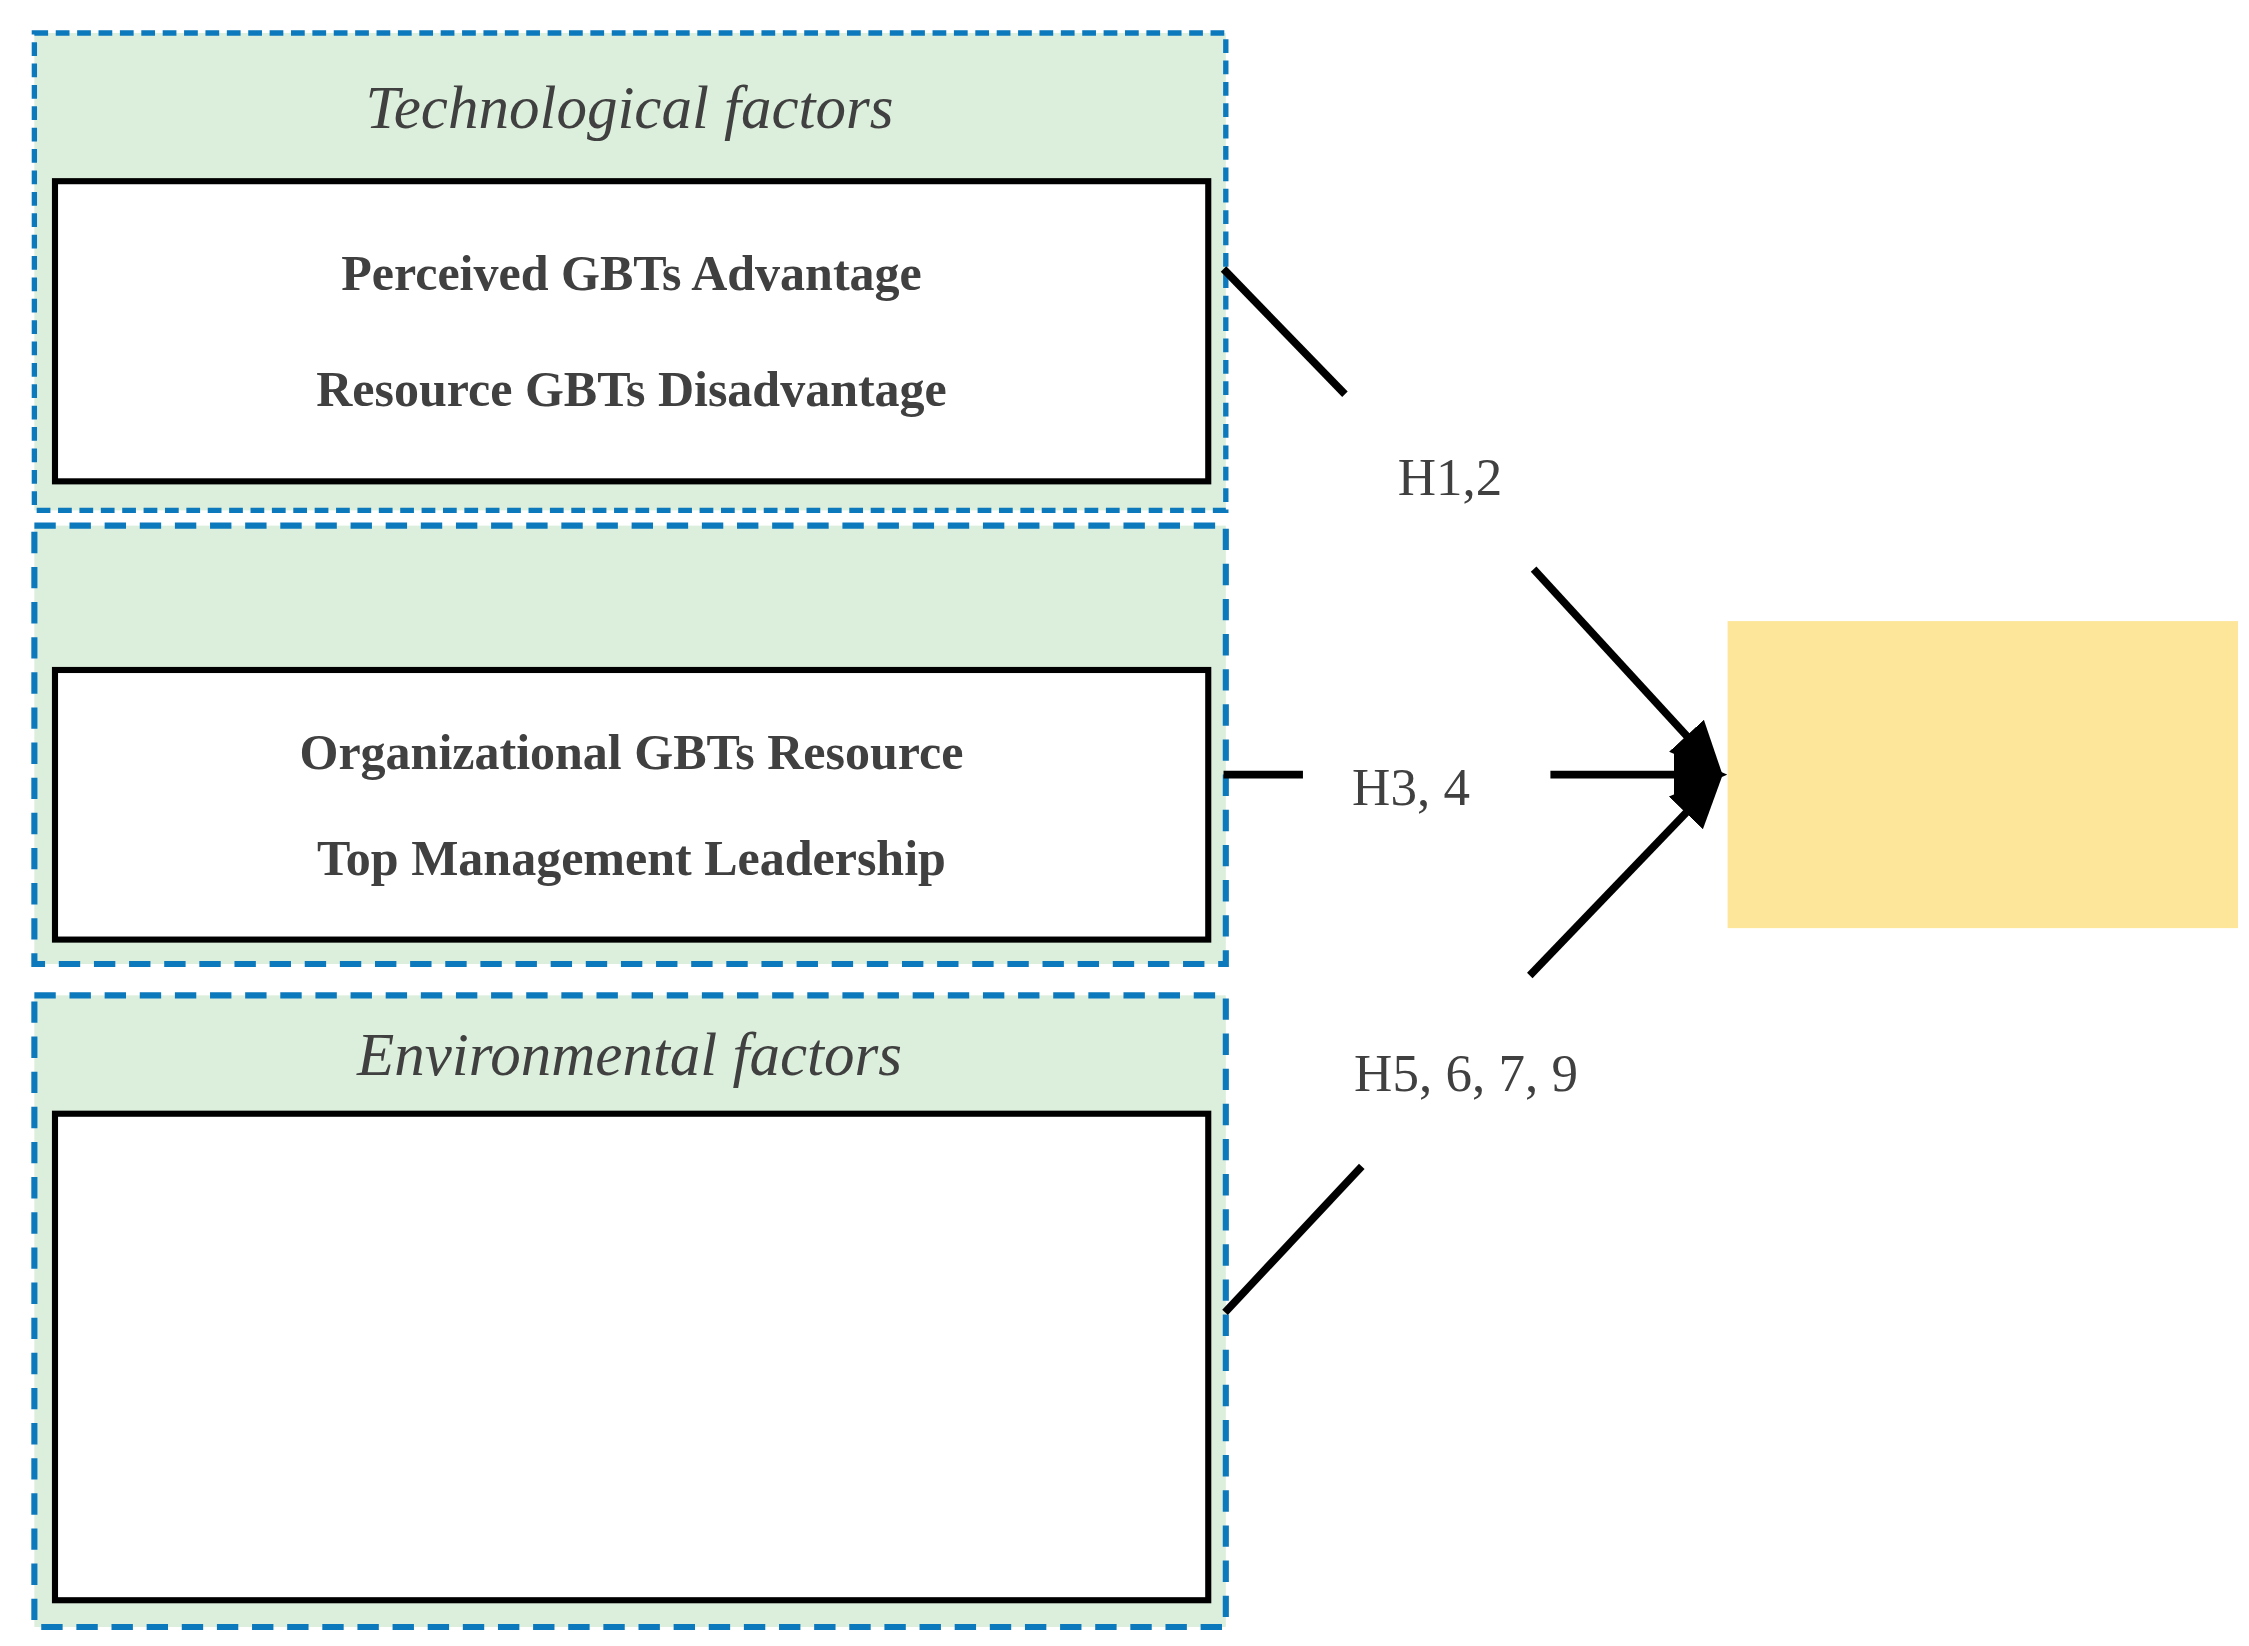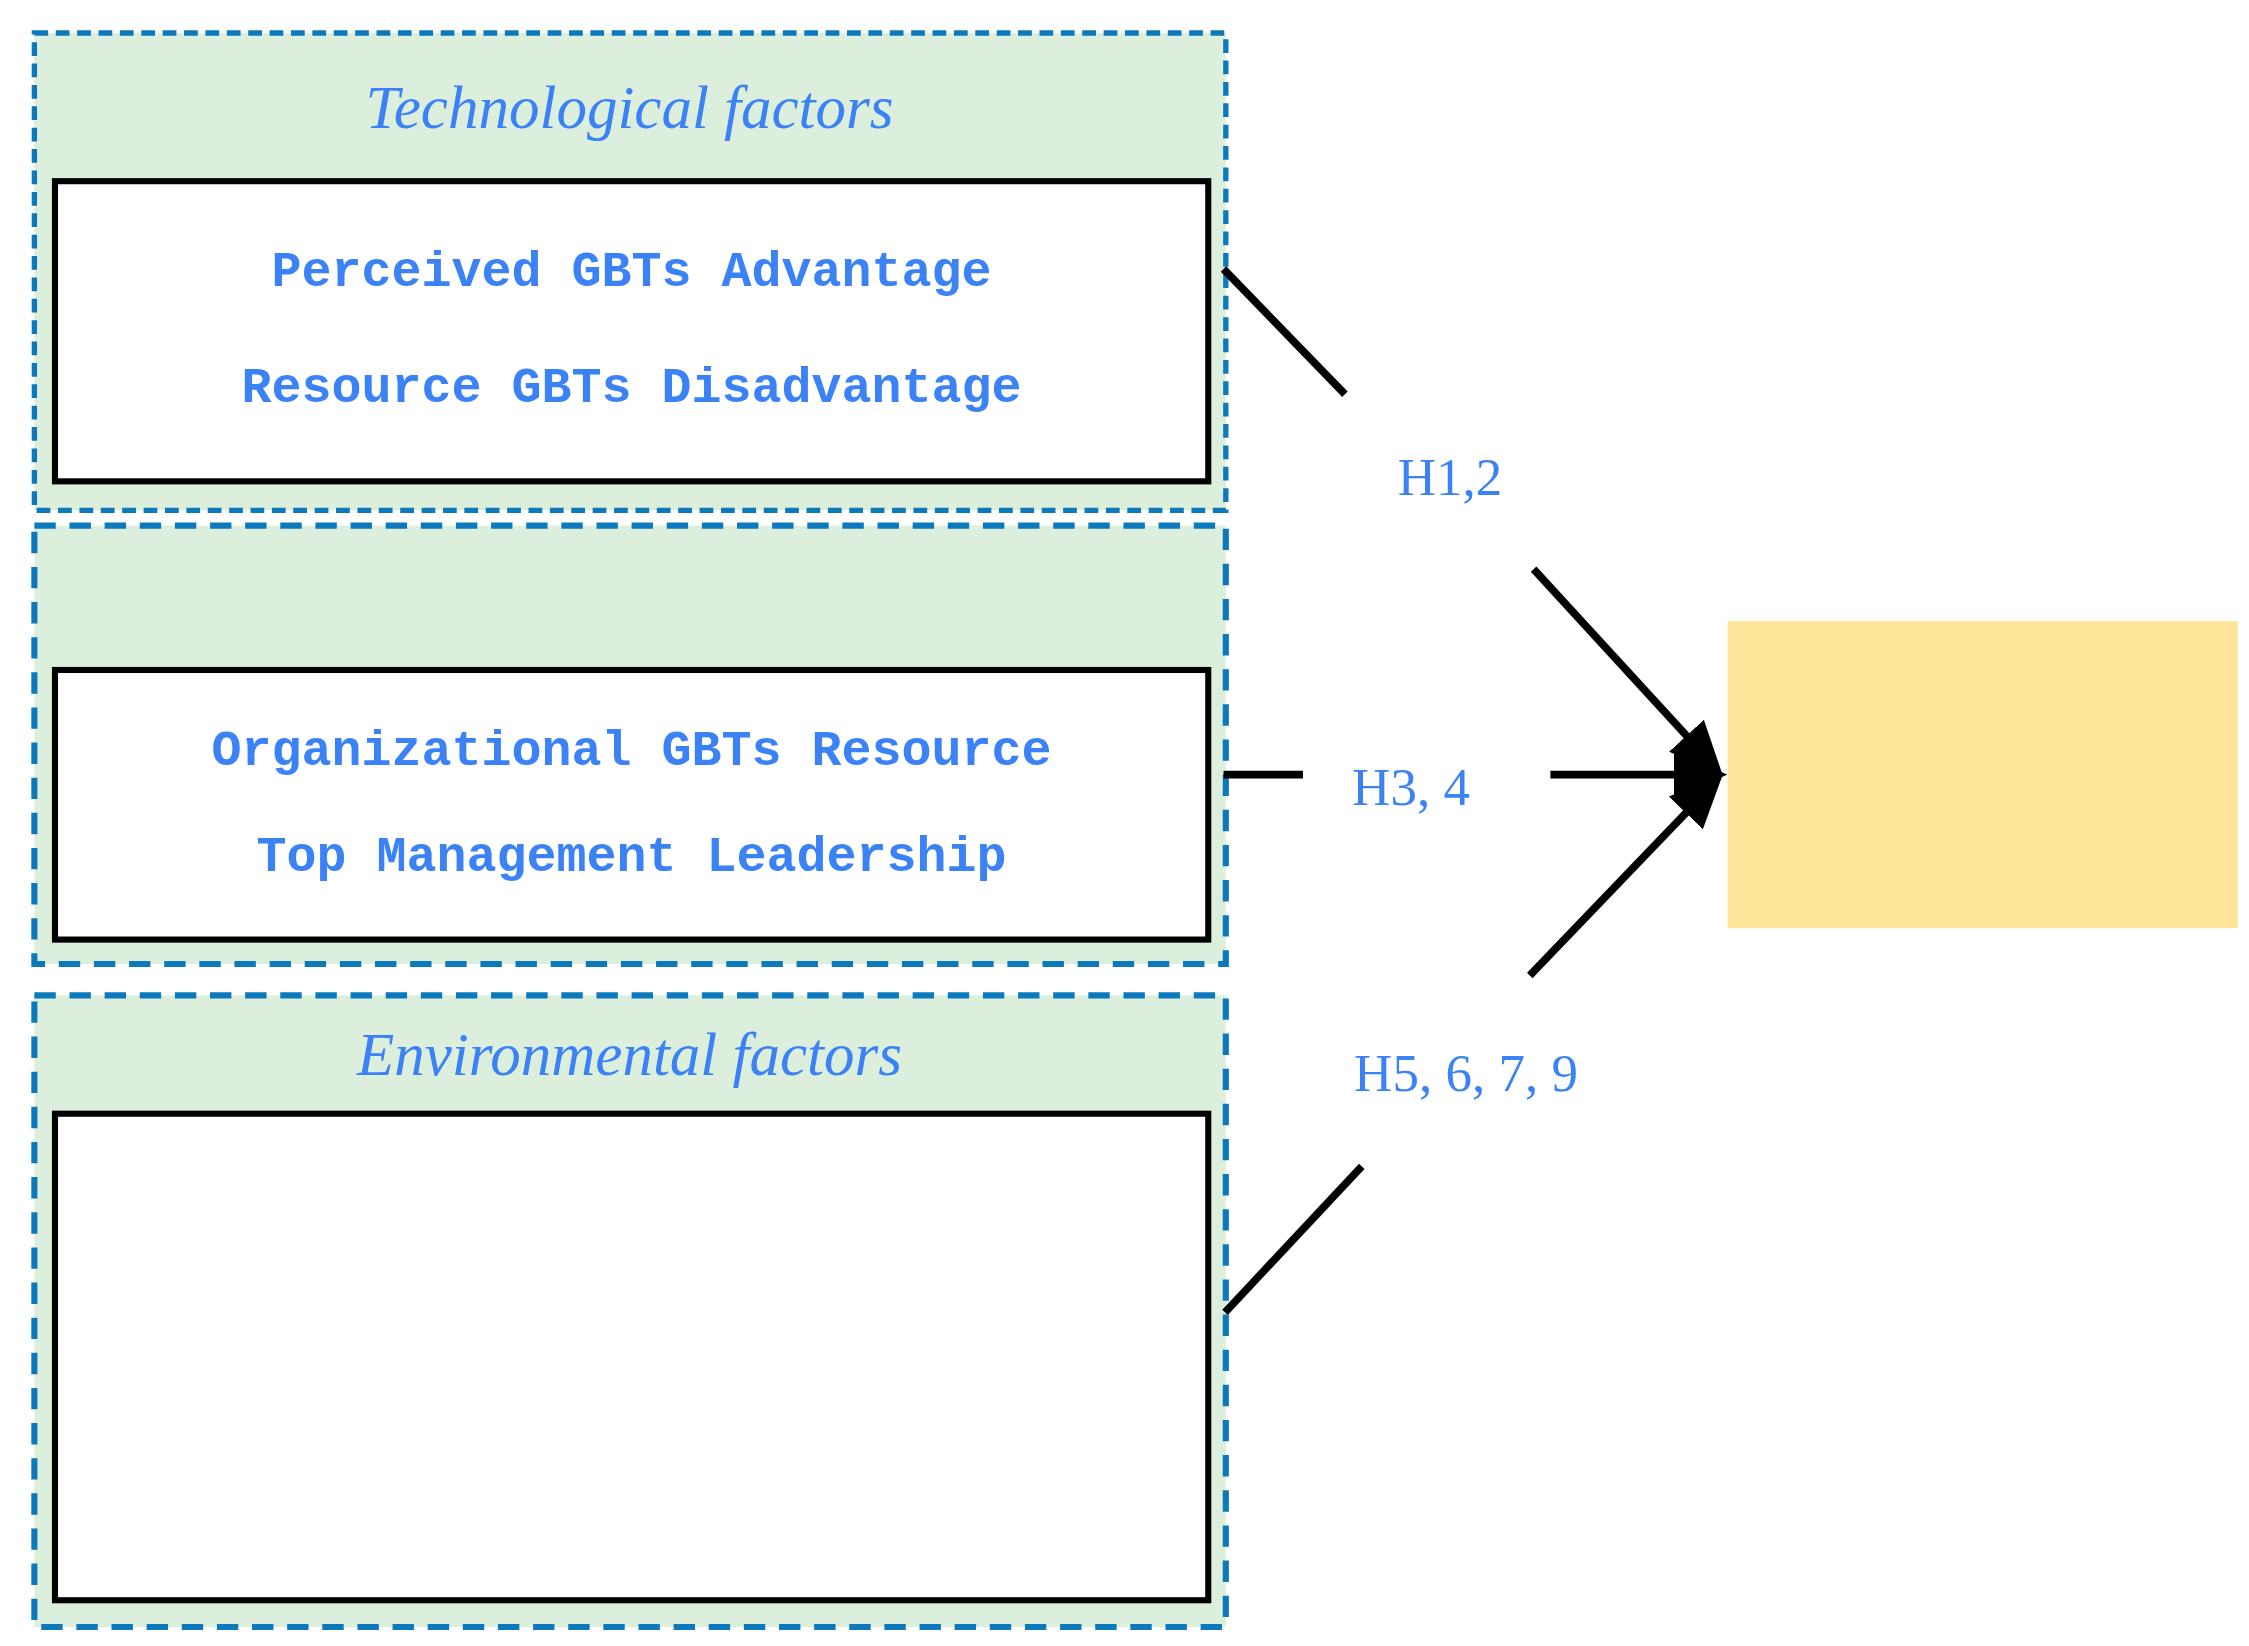--- a/index.html
+++ b/index.html
@@ -2,21 +2,21 @@
 <html style="--factor-fill: #dceedc; --factor-border: #0d79bd; --outcome-fill: #fde699; --arrow-color: #000000;font-size:12.2px"><head>
 <meta charset="utf-8">
 <style>
   html, body { margin: 0; padding: 0; background: #ffffff; }
   .canvas {
     position: relative;
     width: 2238px;
     height: 1647px;
     background: #ffffff;
     font-family: "Liberation Serif", serif;
-    color: #3b82f6;
+    color: #404040;
     overflow: hidden;
   }
   svg.layer {
     position: absolute;
     left: 0; top: 0;
     width: 2250px; height: 1647px;
   }
   .group-rect {
     fill: var(--factor-fill, #dceedc);
     stroke: var(--factor-border, #0d79bd);
@@ -55,21 +55,20 @@
     flex-direction: column;
     justify-content: space-evenly;
     align-items: center;
   }
   .item {
     font-weight: bold;
     font-size: 50px;
     line-height: 1;
     text-align: center;
     white-space: nowrap;
-    font-family: Liberation Mono, monospace;
   }
   .hyp-label {
     transform: translate(-50%, -50%);
     background: #ffffff;
     padding: 10.7px 20px;
     font-size: 53px;
     line-height: 1;
     white-space: nowrap;
     font-family: Liberation Serif, serif;
   }

